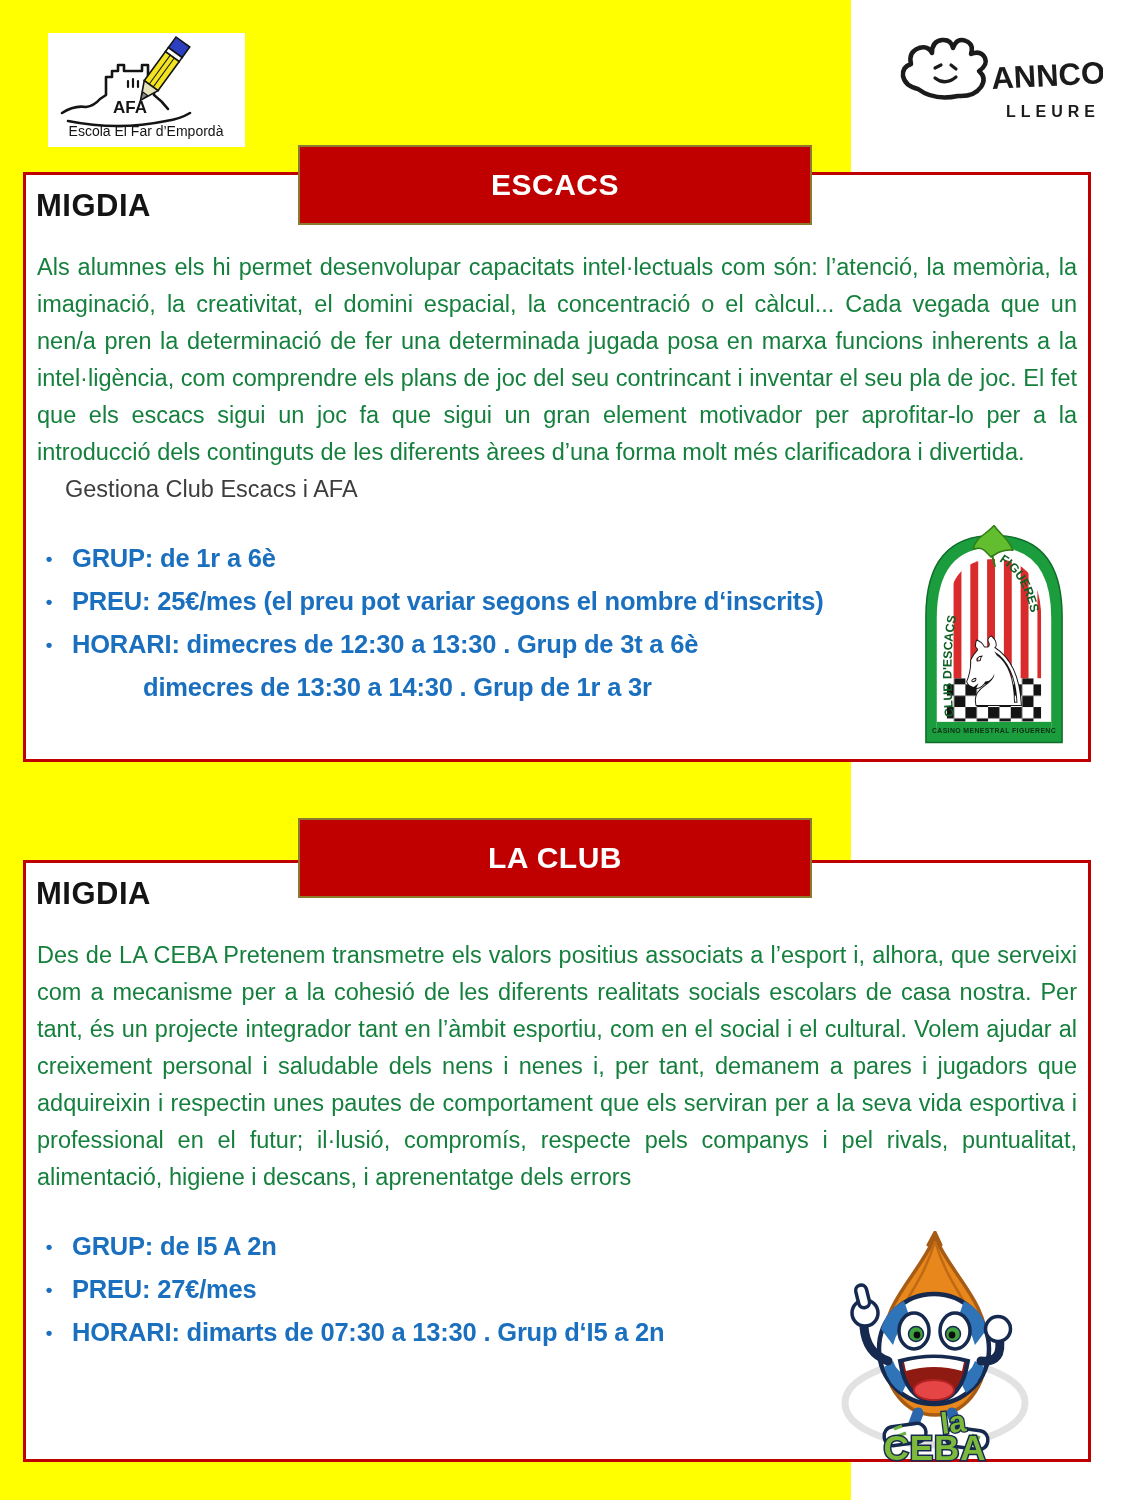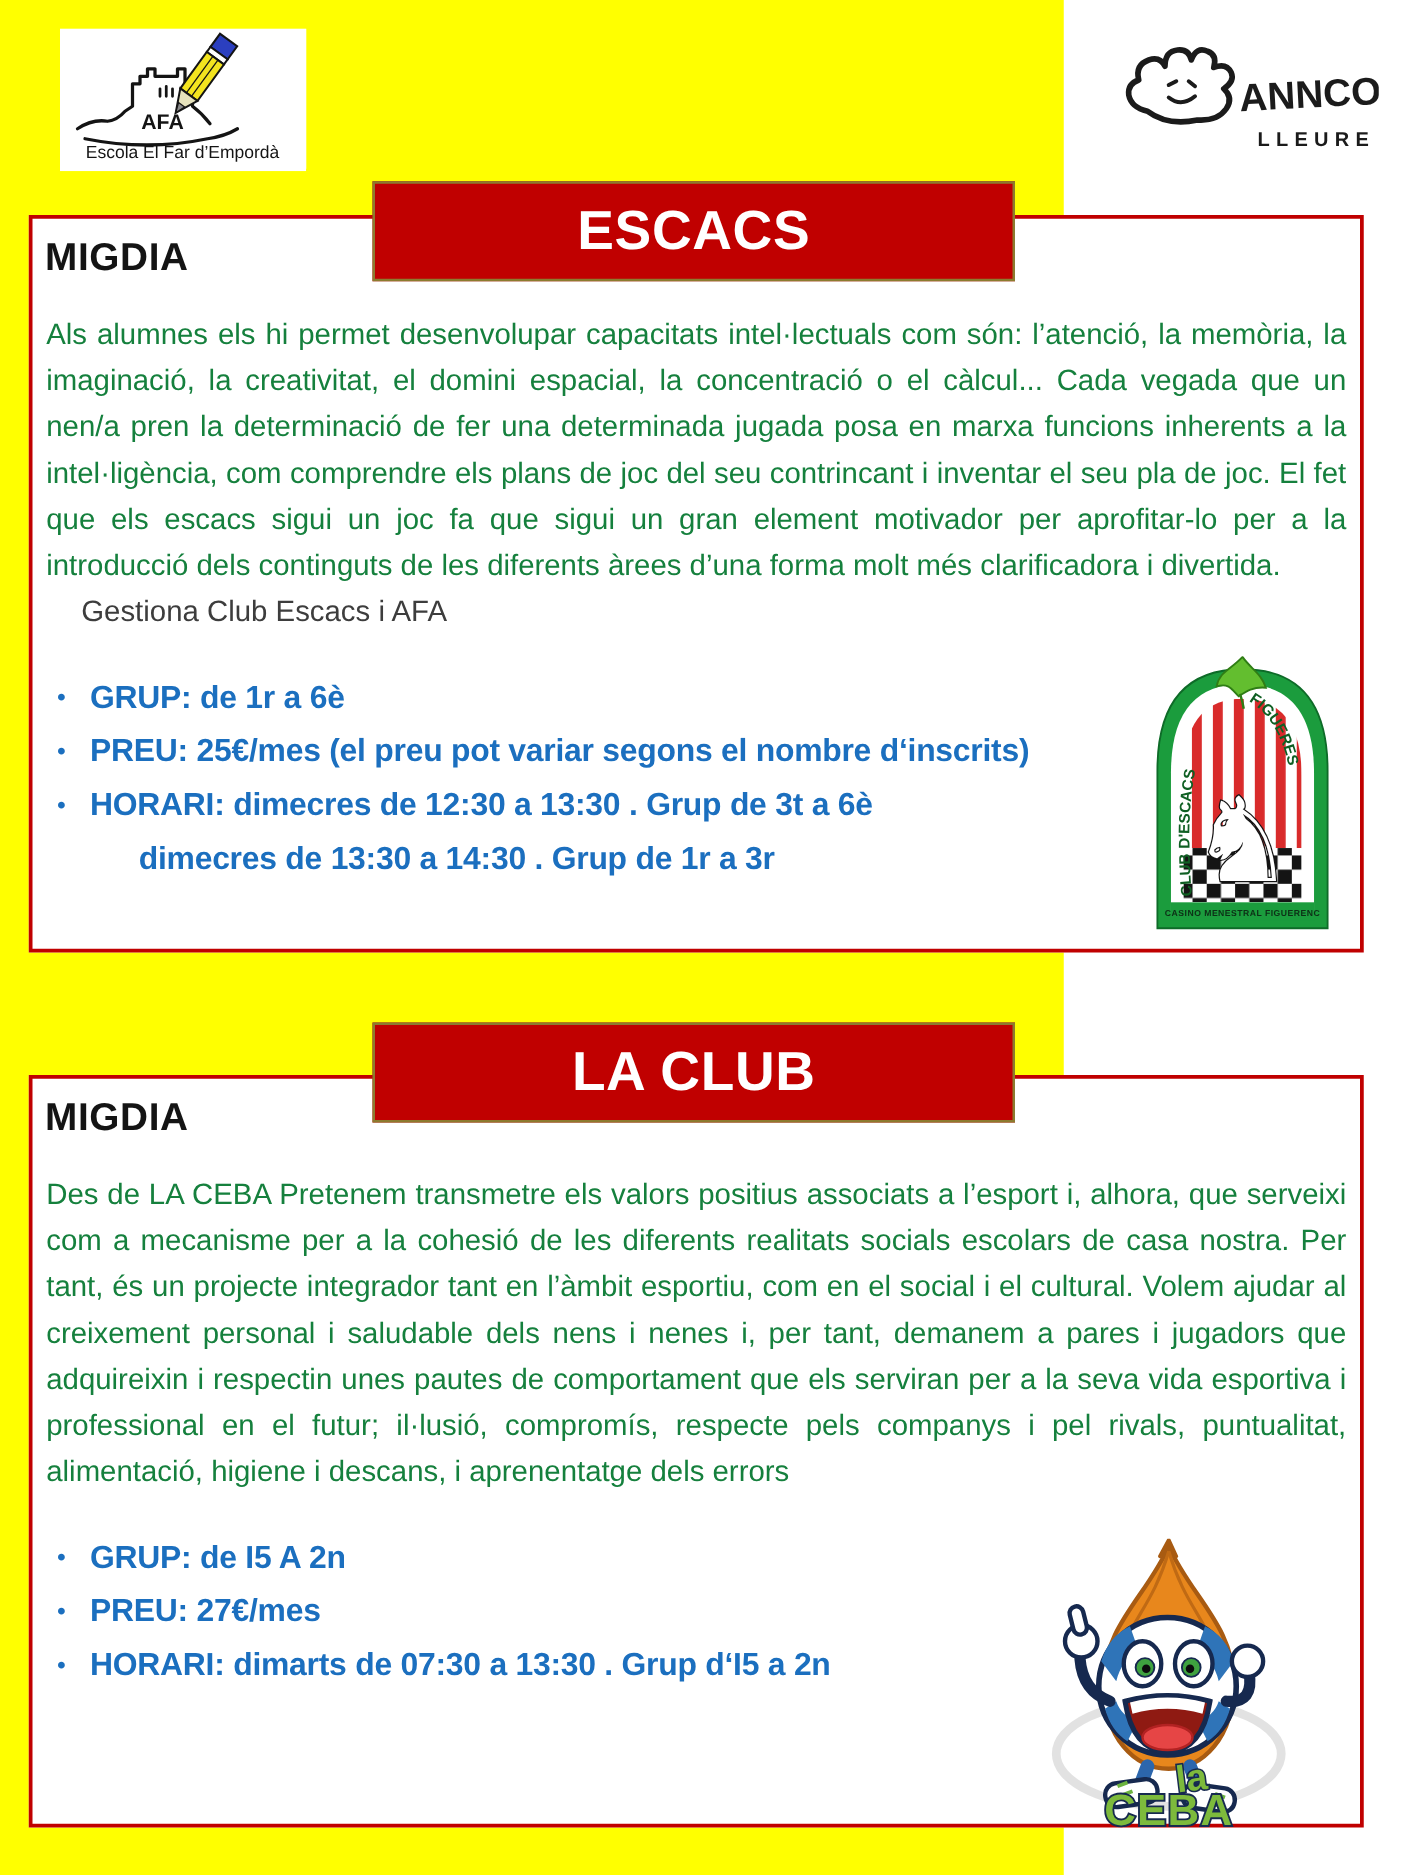--- a/index.html
+++ b/index.html
@@ -1,49 +1,49 @@
 <!DOCTYPE html>
 <html><head>
 <meta charset="utf-8">
 <style>
   html,body{margin:0;padding:0;}
   body{
     width:1125px;height:1500px;position:relative;background:#ffffff;
     font-family:"Liberation Sans",sans-serif;overflow:hidden;
   }
   .yellow-panel{position:absolute;left:0;top:0;width:851px;height:1500px;background:#FFFF00;}
-  .logo-card{position:absolute;left:48px;top:23px;width:197px;height:112px;background:#fff;}
+  .logo-card{position:absolute;left:48px;top:33px;width:197px;height:112px;background:#fff;}
   .anncon-wrap{position:absolute;left:888px;top:33px;width:215px;height:108px;}
   .content-box{
     position:absolute;left:23px;width:1068px;background:#ffffff;
     border:3px solid #C00000;box-sizing:border-box;z-index:2;
   }
   #escacs-box{top:172px;height:590px;}
   #ceba-box{top:860px;height:602px;}
   .banner{
     position:absolute;left:298px;width:514px;height:80px;background:#C00000;
     border:2px solid #8C7B2F;box-sizing:border-box;z-index:6;
     display:flex;align-items:center;justify-content:center;
-    color:#ffffff;font-weight:bold;font-size:44px;letter-spacing:.5px;
+    color:#ffffff;font-weight:bold;font-size:30px;letter-spacing:.5px;
   }
   #escacs-banner{top:145px;}
   #ceba-banner{top:818px;}
   .migdia{font-size:31px;font-weight:bold;color:#141414;margin:13px 0 0 10px;letter-spacing:.5px;}
   .body-text{
     font-size:23.5px;line-height:37px;color:#15803d;
     text-align:justify;margin:25px 0 0 0;padding:0 11px;
   }
   .manager-line{font-size:23.5px;line-height:37px;color:#3D3D3D;padding:0 11px;margin-left:28px;}
   .bullets{margin-top:29px;}
   .bullet-row{
     display:flex;align-items:flex-start;
     color:#1B6FBF;font-weight:bold;font-size:25.5px;line-height:43px;letter-spacing:-.2px;
   }
   .dot{width:46px;text-align:center;font-size:19px;line-height:43px;color:#1B6FBF;flex:0 0 46px;}
-  .cont-row{padding-left:85px;}
+  .cont-row{padding-left:117px;}
   .club-logo{position:absolute;left:894px;top:350px;width:148px;height:224px;z-index:3;}
   .mascot{position:absolute;left:812px;top:368px;width:198px;height:232px;z-index:3;}
   svg text{font-family:"Liberation Sans",sans-serif;}
 </style>
 </head>
 <body>
 
 <div class="yellow-panel"></div>
 
 <div class="logo-card">

